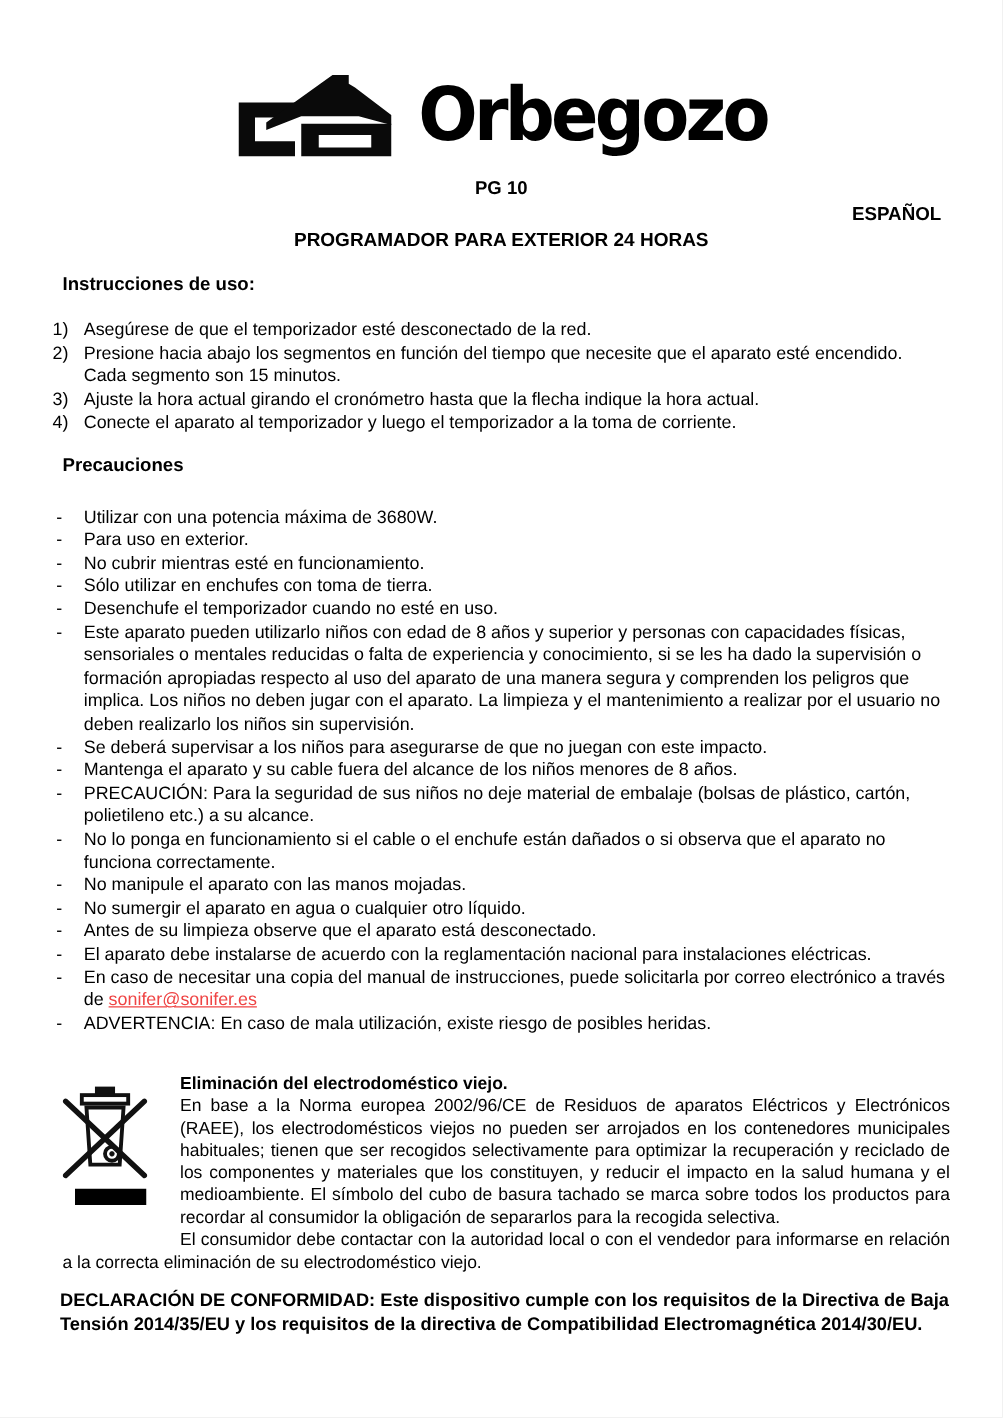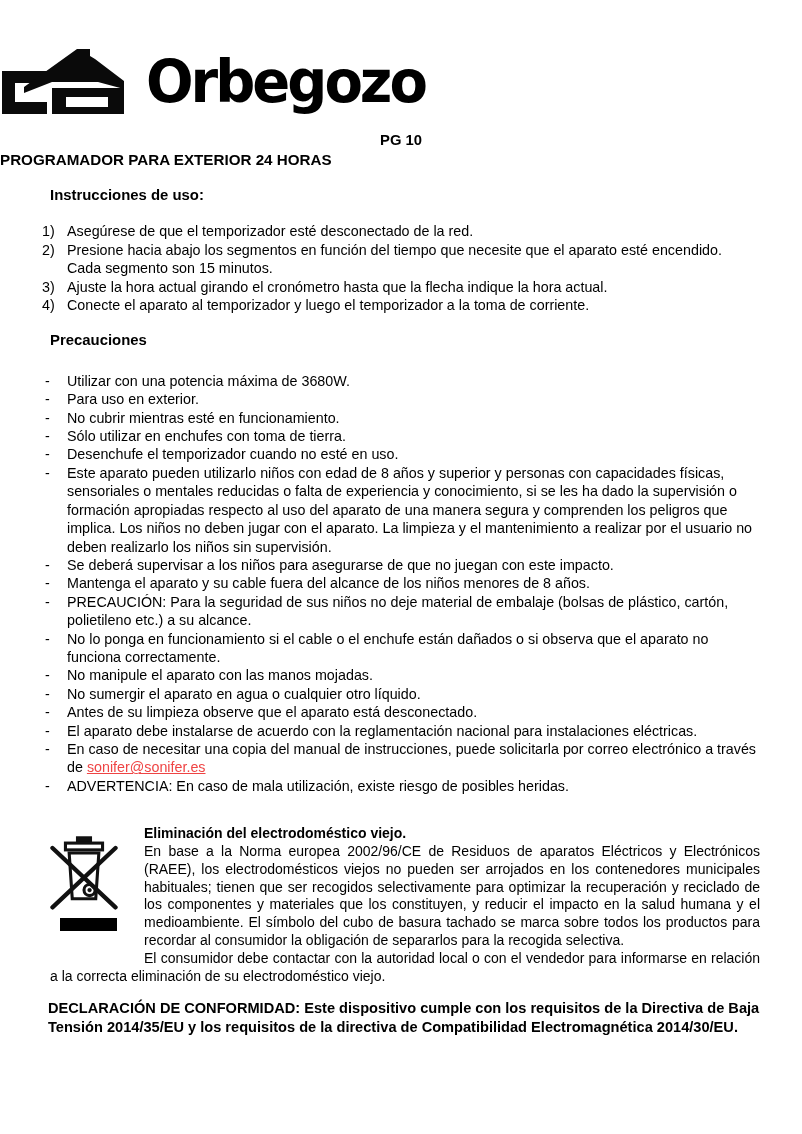--- a/index.html
+++ b/index.html
@@ -10,36 +10,36 @@
     background:#ffffff;
     color:#000;
     font-family:"Liberation Sans", sans-serif;
     font-size:14.3px;
     line-height:18.4px;
     overflow:hidden;
     box-sizing:border-box;
   }
   
   .logo-row {
-    display:flex; align-items:flex-end;
-    gap:20px; padding-top:41px; height:74px;
+    display:flex; justify-content:center; align-items:flex-end;
+    gap:20px; padding-top:52px; height:74px;
   }
   .logo-house svg { width:126px; height:72px; display:block; }
   .wordmark {
     font-family:"DejaVu Sans", sans-serif;
     font-weight:bold;
     font-size:56px;
     line-height:62px;
     letter-spacing:-3px;
     transform:scaleY(1.06);
     transform-origin:bottom;
   }
   .model   { margin-top:18px; text-align:center; font-weight:bold; font-size:14.8px; line-height:15px; }
   .language{ text-align:right; padding-right:49px; font-weight:bold; font-size:15px; line-height:19px; margin-top:3px; }
-  .doc-title{ font-weight:bold; font-size:15.2px; line-height:19px; margin-top:2px; }
+  .doc-title{ text-align:center; font-weight:bold; font-size:15.2px; line-height:19px; margin-top:2px; }
 
   
   .intro { margin:18px 40px 0 48px; }
 
   .section-heading {
     font-weight:bold; font-size:14.9px;
     margin:17px 40px 0 50px;
   }
   .num-list  { margin:18px 42px 0 42px; }
   .num-row   { display:flex; }
@@ -84,20 +84,21 @@
 
         <path d="M24 44 L77 6 L90 6 L90 13 L95 16 L124 38 L124 46 L98 39 L52 39 L24 50 Z"></path>
 
         <path d="M52 45 H124 V71 H52 Z M66 54 H108 V64 H66 Z" fill-rule="evenodd"></path>
       </svg>
     </span>
     <span class="wordmark">Orbegozo</span>
   </div>
 
   <div class="model">PG 10</div>
+  <div class="language">ESPAÑOL</div>
   <div class="doc-title">PROGRAMADOR PARA EXTERIOR 24 HORAS</div>
 
 
   <div class="section-heading">Instrucciones de uso:</div>
   <div class="num-list">
     <div class="num-row">
       <span class="num">1)</span>
       <span class="ntext">Asegúrese de que el temporizador esté desconectado de la red.</span>
     </div>
     <div class="num-row">

